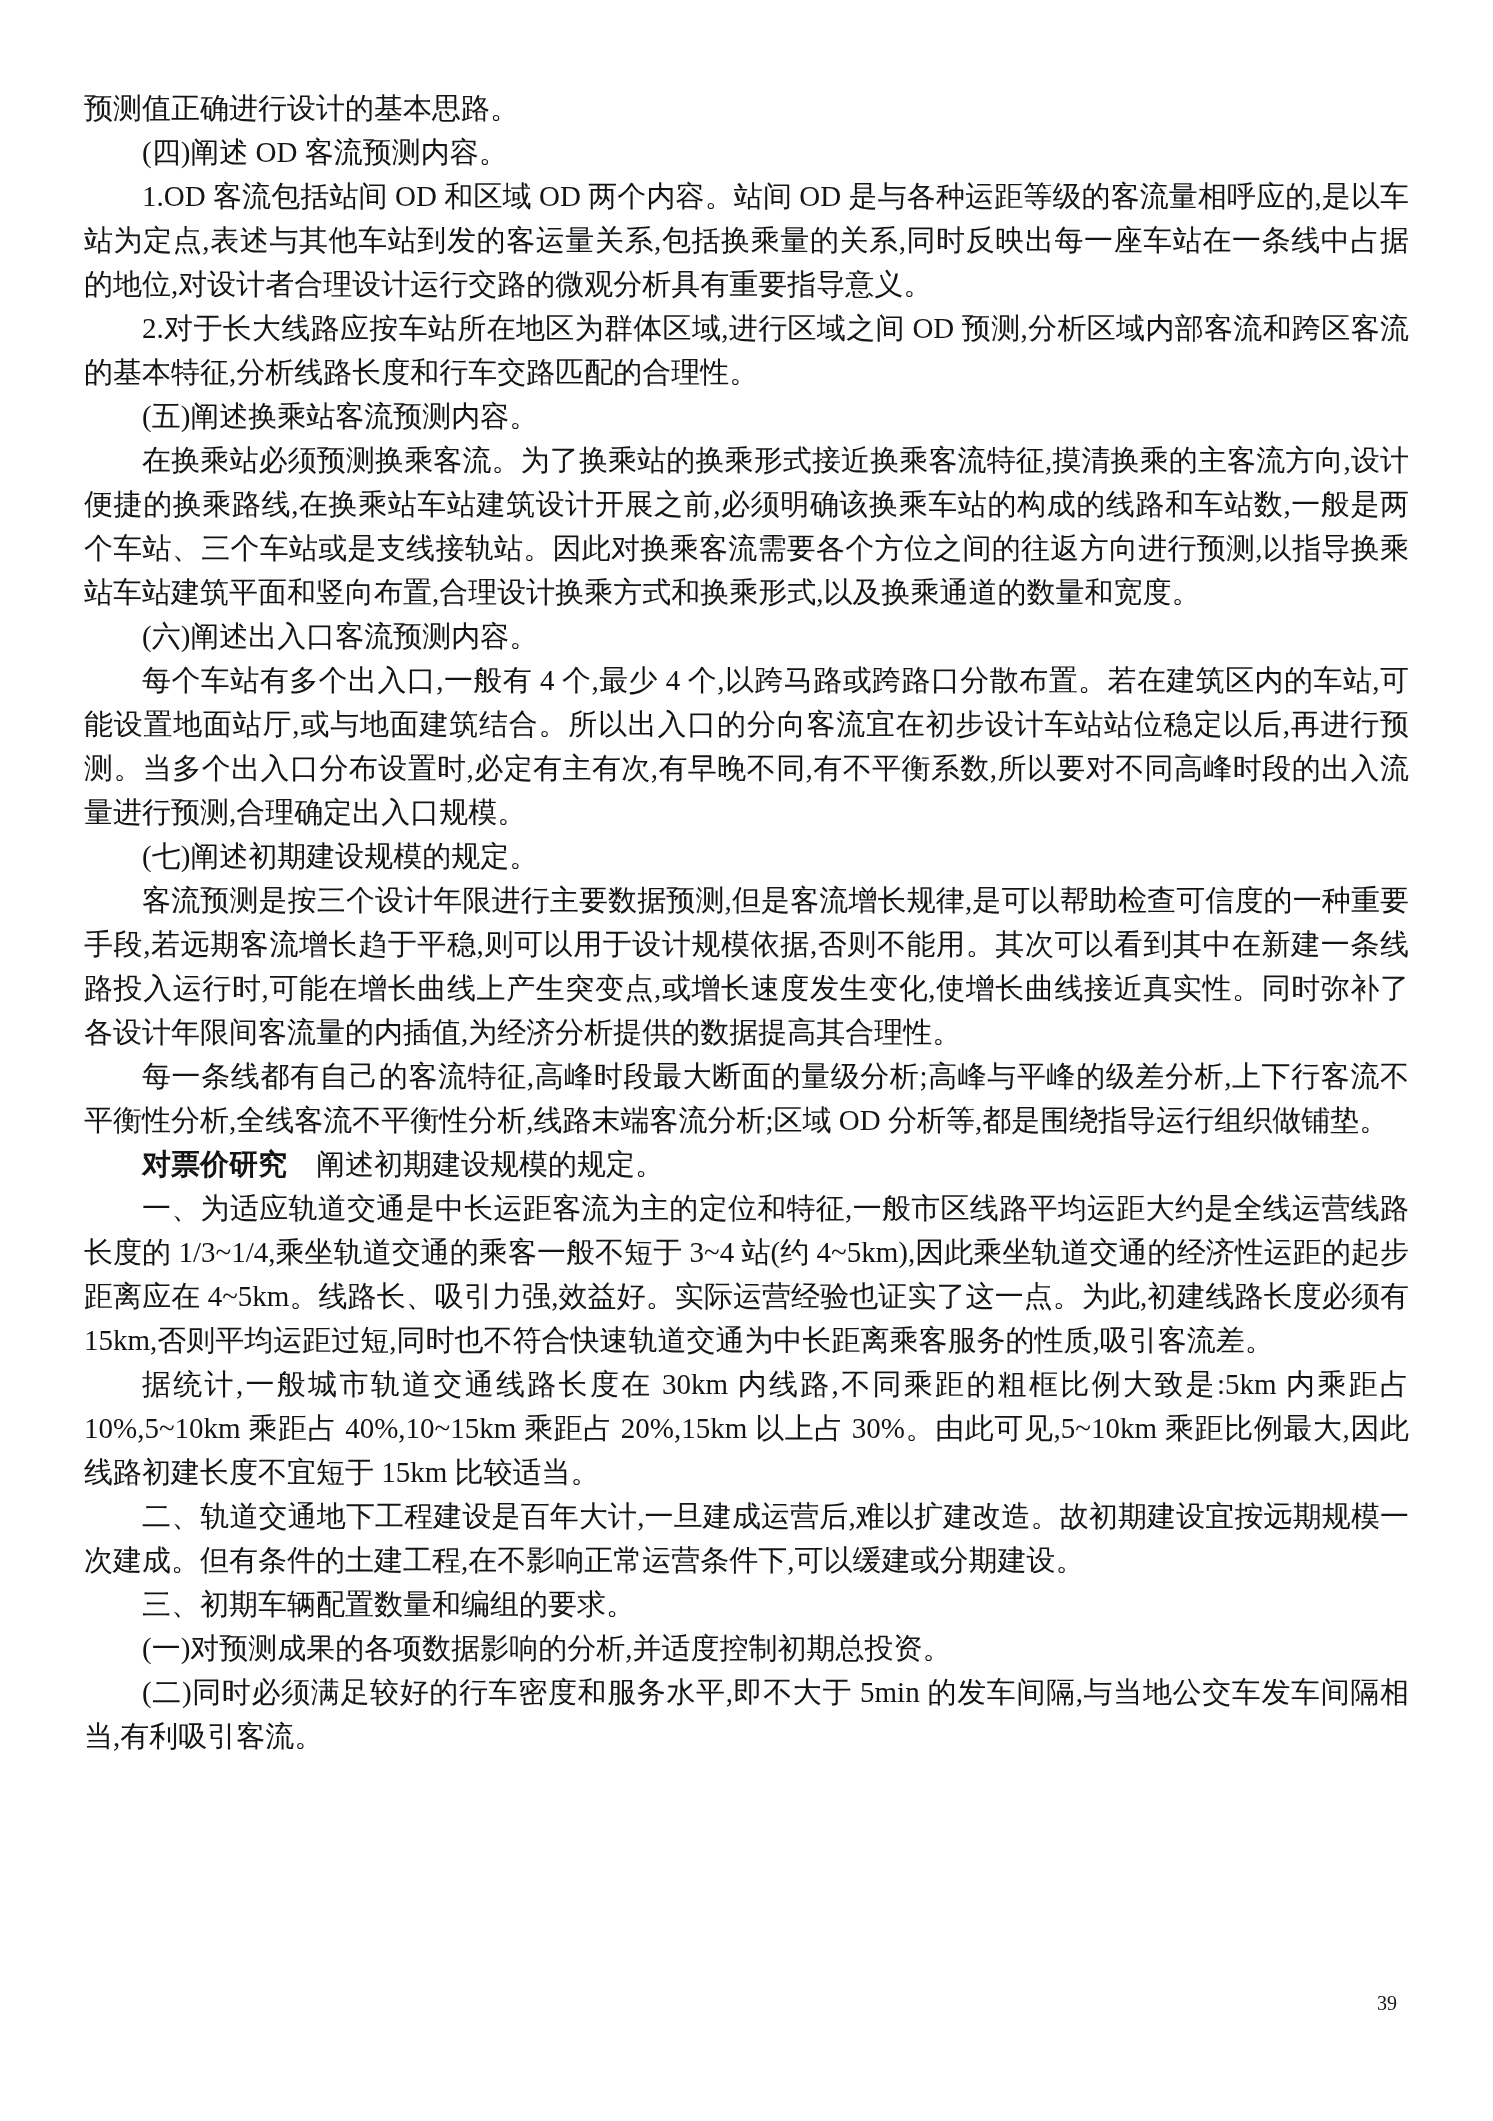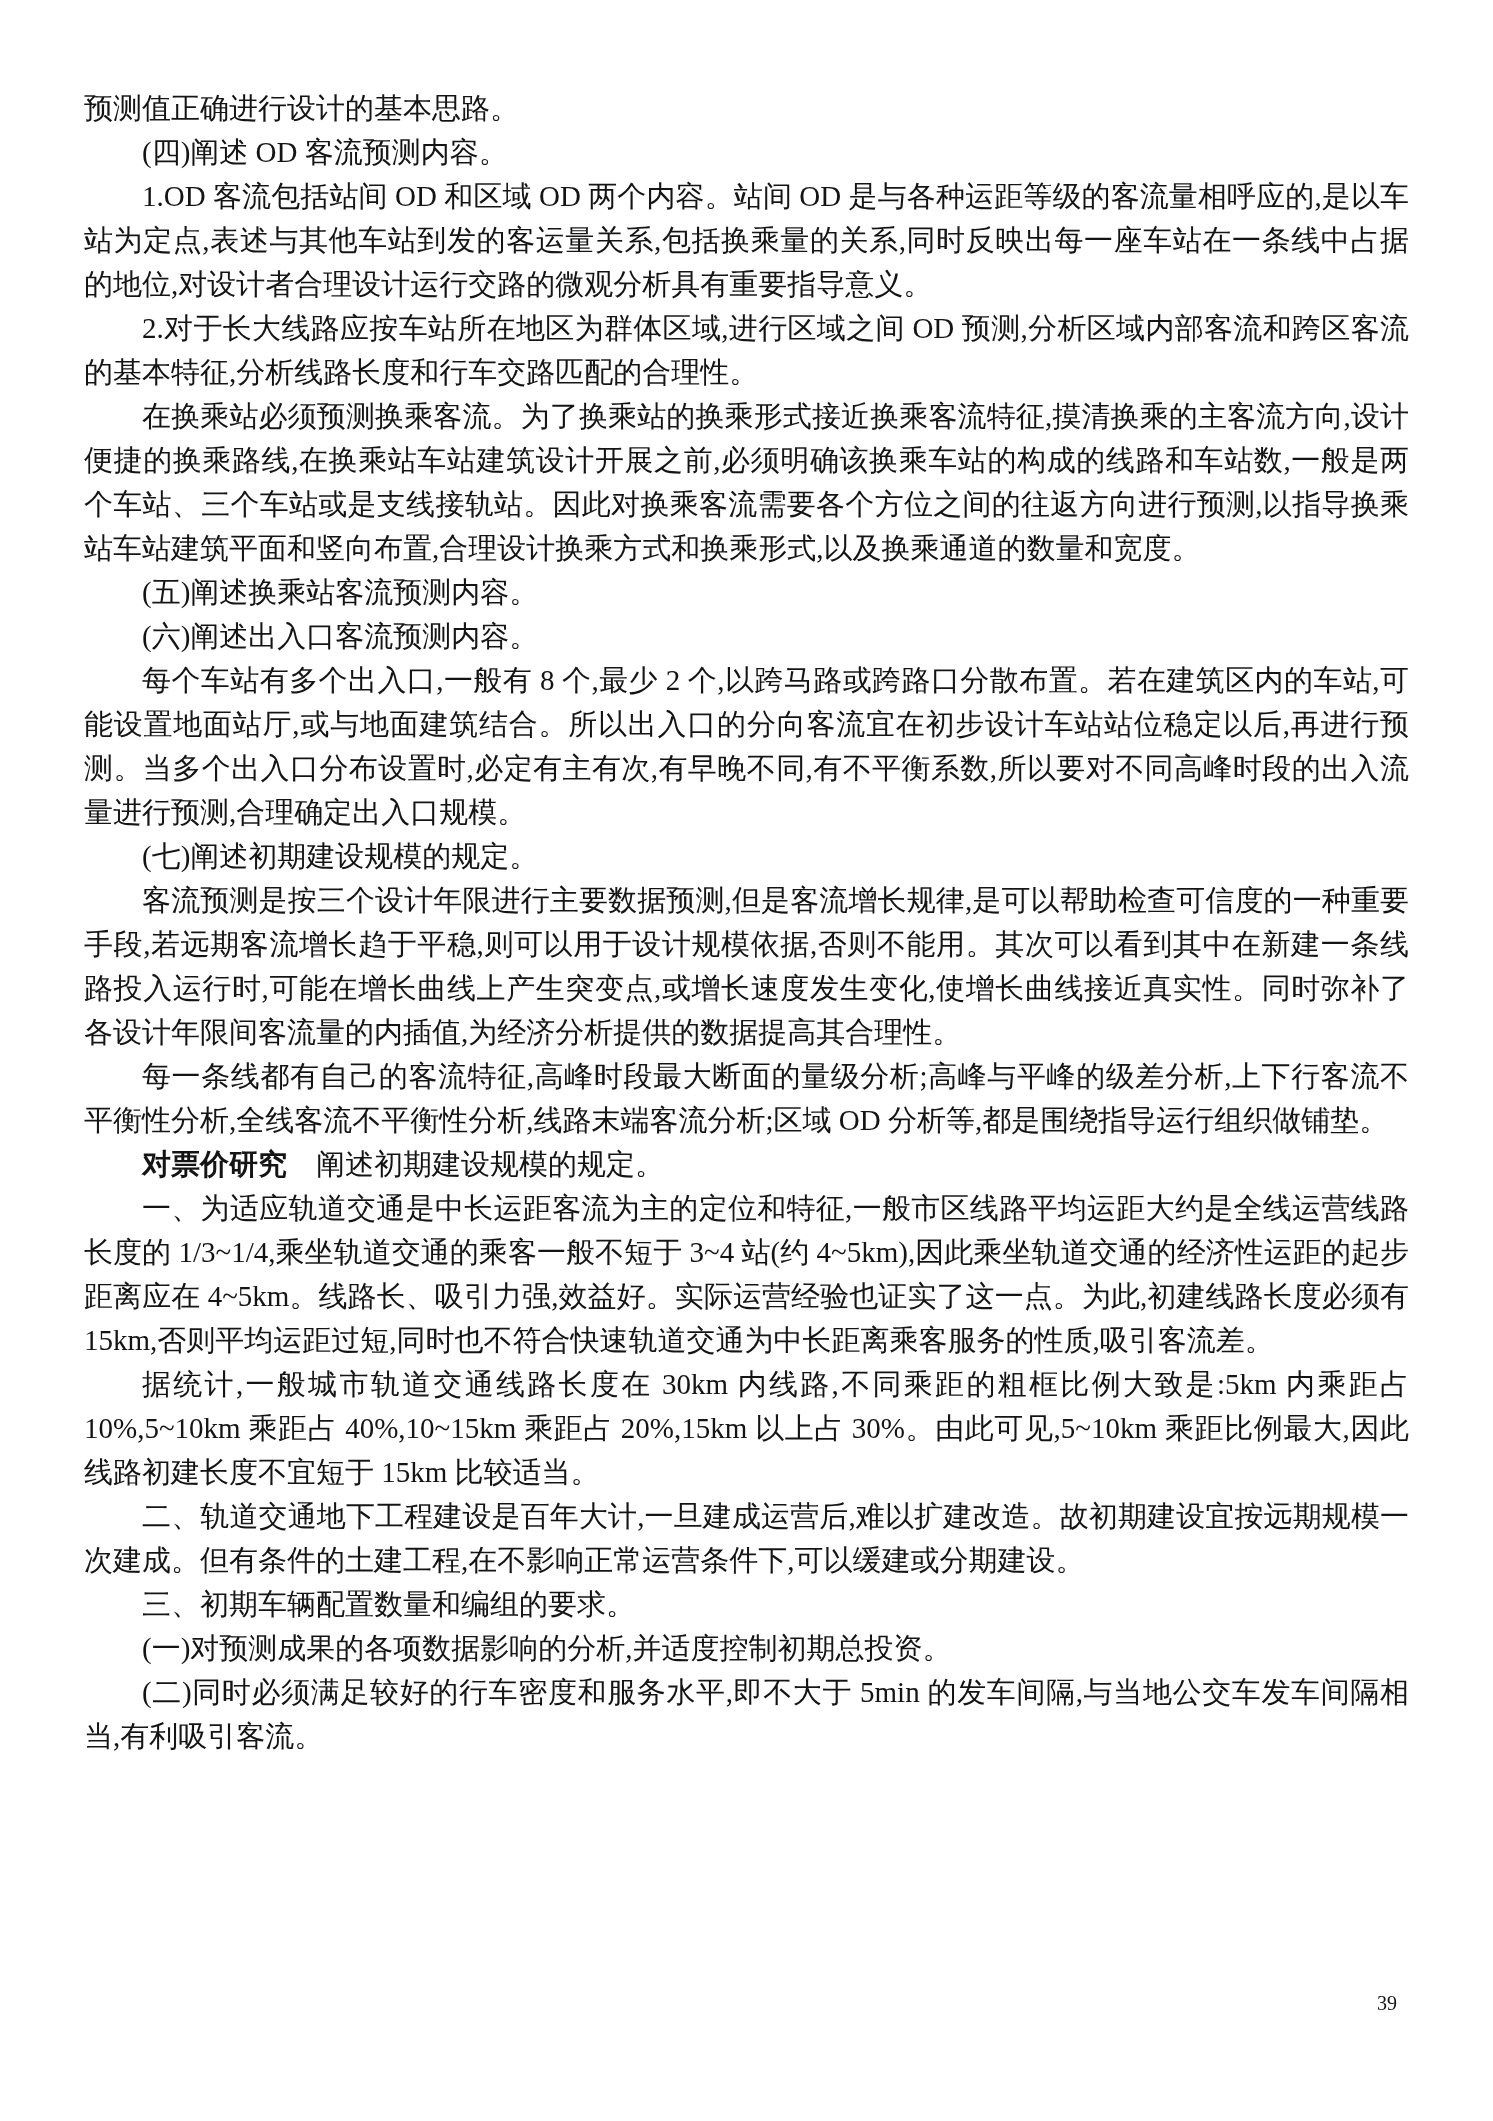--- a/index.html
+++ b/index.html
@@ -47,24 +47,24 @@
 </style>
 </head>
 <body>
 
 <div class="page">
   <div class="content">
     <p class="para no-indent">预测值正确进行设计的基本思路。</p>
     <p class="para">(四)阐述 OD 客流预测内容。</p>
     <p class="para">1.OD 客流包括站间 OD 和区域 OD 两个内容。站间 OD 是与各种运距等级的客流量相呼应的,是以车站为定点,表述与其他车站到发的客运量关系,包括换乘量的关系,同时反映出每一座车站在一条线中占据的地位,对设计者合理设计运行交路的微观分析具有重要指导意义。</p>
     <p class="para">2.对于长大线路应按车站所在地区为群体区域,进行区域之间 OD 预测,分析区域内部客流和跨区客流的基本特征,分析线路长度和行车交路匹配的合理性。</p>
+    <p class="para">(五)阐述换乘站客流预测内容。</p>
     <p class="para">在换乘站必须预测换乘客流。为了换乘站的换乘形式接近换乘客流特征,摸清换乘的主客流方向,设计便捷的换乘路线,在换乘站车站建筑设计开展之前,必须明确该换乘车站的构成的线路和车站数,一般是两个车站、三个车站或是支线接轨站。因此对换乘客流需要各个方位之间的往返方向进行预测,以指导换乘站车站建筑平面和竖向布置,合理设计换乘方式和换乘形式,以及换乘通道的数量和宽度。</p>
-    <p class="para">(五)阐述换乘站客流预测内容。</p>
     <p class="para">(六)阐述出入口客流预测内容。</p>
-    <p class="para">每个车站有多个出入口,一般有 8 个,最少 2 个,以跨马路或跨路口分散布置。若在建筑区内的车站,可能设置地面站厅,或与地面建筑结合。所以出入口的分向客流宜在初步设计车站站位稳定以后,再进行预测。当多个出入口分布设置时,必定有主有次,有早晚不同,有不平衡系数,所以要对不同高峰时段的出入流量进行预测,合理确定出入口规模。</p>
+    <p class="para">每个车站有多个出入口,一般有 4 个,最少 4 个,以跨马路或跨路口分散布置。若在建筑区内的车站,可能设置地面站厅,或与地面建筑结合。所以出入口的分向客流宜在初步设计车站站位稳定以后,再进行预测。当多个出入口分布设置时,必定有主有次,有早晚不同,有不平衡系数,所以要对不同高峰时段的出入流量进行预测,合理确定出入口规模。</p>
     <p class="para">(七)阐述初期建设规模的规定。</p>
     <p class="para">客流预测是按三个设计年限进行主要数据预测,但是客流增长规律,是可以帮助检查可信度的一种重要手段,若远期客流增长趋于平稳,则可以用于设计规模依据,否则不能用。其次可以看到其中在新建一条线路投入运行时,可能在增长曲线上产生突变点,或增长速度发生变化,使增长曲线接近真实性。同时弥补了各设计年限间客流量的内插值,为经济分析提供的数据提高其合理性。</p>
     <p class="para">每一条线都有自己的客流特征,高峰时段最大断面的量级分析;高峰与平峰的级差分析,上下行客流不平衡性分析,全线客流不平衡性分析,线路末端客流分析;区域 OD 分析等,都是围绕指导运行组织做铺垫。</p>
     <p class="para"><span class="article-term">对票价研究</span><span>　阐述初期建设规模的规定。</span></p>
     <p class="para">一、为适应轨道交通是中长运距客流为主的定位和特征,一般市区线路平均运距大约是全线运营线路长度的 1/3~1/4,乘坐轨道交通的乘客一般不短于 3~4 站(约 4~5km),因此乘坐轨道交通的经济性运距的起步距离应在 4~5km。线路长、吸引力强,效益好。实际运营经验也证实了这一点。为此,初建线路长度必须有 15km,否则平均运距过短,同时也不符合快速轨道交通为中长距离乘客服务的性质,吸引客流差。</p>
     <p class="para">据统计,一般城市轨道交通线路长度在 30km 内线路,不同乘距的粗框比例大致是:5km 内乘距占 10%,5~10km 乘距占 40%,10~15km 乘距占 20%,15km 以上占 30%。由此可见,5~10km 乘距比例最大,因此线路初建长度不宜短于 15km 比较适当。</p>
     <p class="para">二、轨道交通地下工程建设是百年大计,一旦建成运营后,难以扩建改造。故初期建设宜按远期规模一次建成。但有条件的土建工程,在不影响正常运营条件下,可以缓建或分期建设。</p>
     <p class="para">三、初期车辆配置数量和编组的要求。</p>
     <p class="para">(一)对预测成果的各项数据影响的分析,并适度控制初期总投资。</p>
     <p class="para">(二)同时必须满足较好的行车密度和服务水平,即不大于 5min 的发车间隔,与当地公交车发车间隔相当,有利吸引客流。</p>

